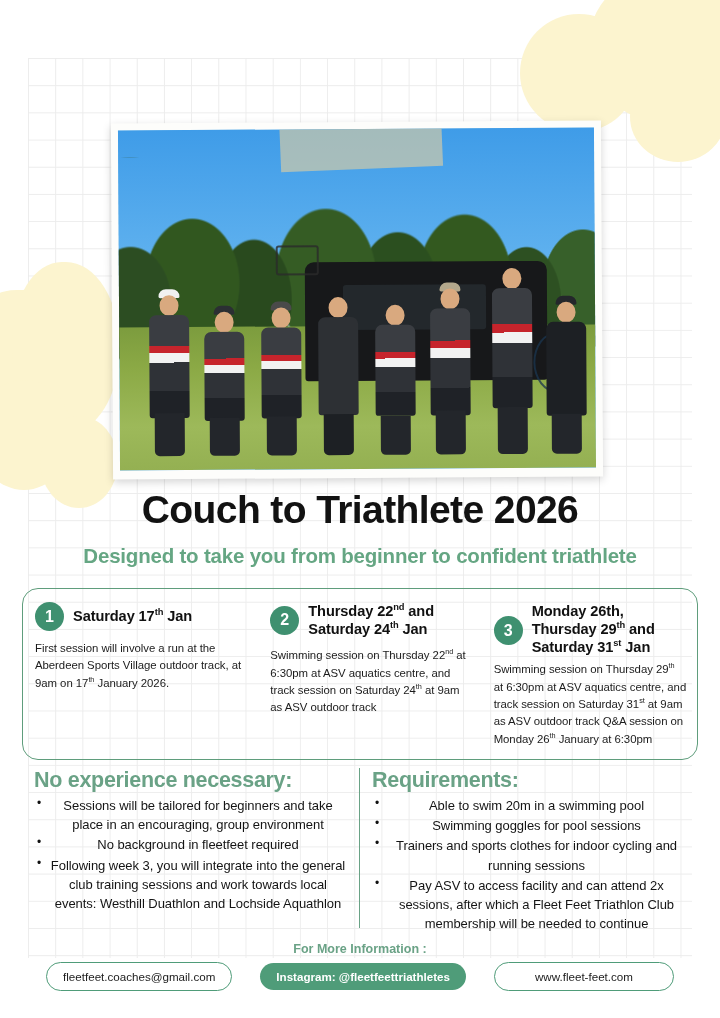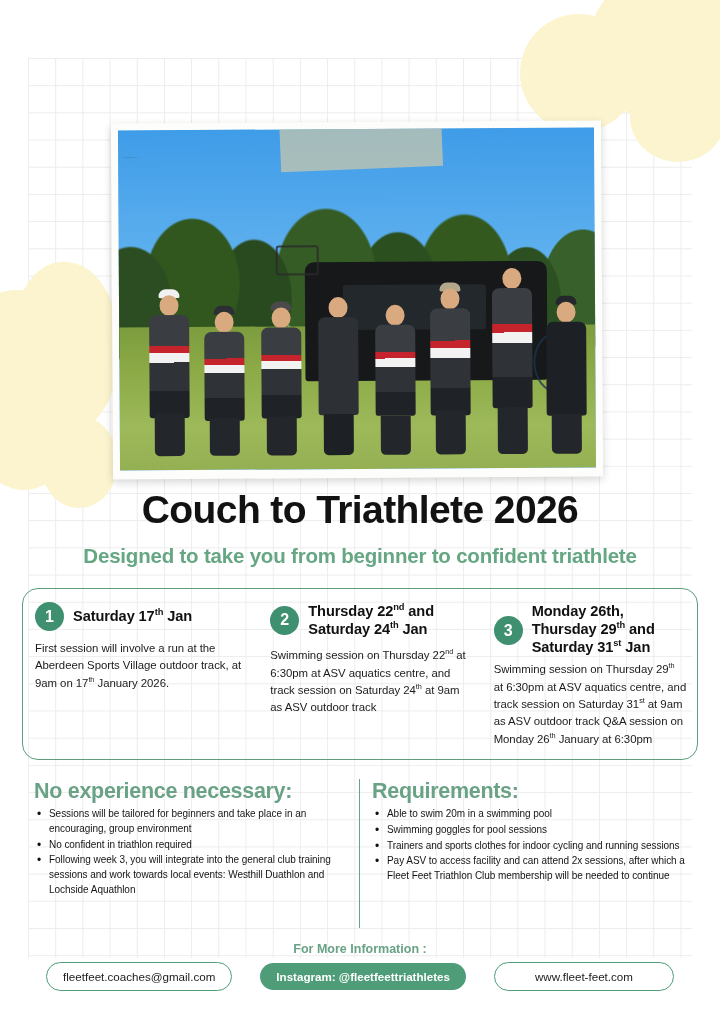--- a/index.html
+++ b/index.html
@@ -170,36 +170,37 @@
   }
   .step-3 .step-body { margin-top: 5px; }
   sup { font-size: 0.64em; vertical-align: super; line-height: 0; }
 
   
   .cols {
     position: absolute; left: 22px; top: 768px;
     width: 676px; height: 160px;
     display: flex;
   }
-  .col { padding: 0 12px; margin-top: 11px; }
+  .col { padding: 0 12px; }
   .col-left { width: 338px; border-right: 1.4px solid #6aa286; }
   .col-right { width: 338px; }
   .col-h {
     font-size: 21.5px; font-weight: 700; color: #6aa286;
     letter-spacing: -0.3px; margin-bottom: 3px;
   }
   .col ul { list-style: none; }
   .col li {
     position: relative;
     padding-left: 15px;
-    font-size: 10px;
+    font-size: 13px;
     line-height: 1.48;
     color: #141414;
     margin-bottom: 1px;
     letter-spacing: -0.05px;
+    text-align: center;
   }
   .col li::before {
     content: "•";
     position: absolute; left: 3px; top: -1px;
     color: #111111; font-size: 12px;
   }
 
   
   .more-info {
     position: absolute; left: 0; right: 0; top: 942px;
@@ -328,21 +329,21 @@
     <div class="step-body">Swimming session on Thursday 29<sup>th</sup> at 6:30pm at ASV aquatics centre, and track session on Saturday 31<sup>st</sup> at 9am as ASV outdoor track Q&amp;A session on Monday 26<sup>th</sup> January at 6:30pm</div>
   </div>
 
 </div>
 
 <div class="cols">
   <div class="col col-left">
     <div class="col-h">No experience necessary:</div>
     <ul>
         <li>Sessions will be tailored for beginners and take place in an encouraging, group environment</li>
-        <li>No confident in triathlon required</li>
+        <li>No background in fleetfeet required</li>
         <li>Following week 3, you will integrate into the general club training sessions and work towards local events: Westhill Duathlon and Lochside Aquathlon</li>
       </ul>
   </div>
   <div class="col col-right">
     <div class="col-h">Requirements:</div>
     <ul>
         <li>Able to swim 20m in a swimming pool</li>
         <li>Swimming goggles for pool sessions</li>
         <li>Trainers and sports clothes for indoor cycling and running sessions</li>
         <li>Pay ASV to access facility and can attend 2x sessions, after which a Fleet Feet Triathlon Club membership will be needed to continue</li>

